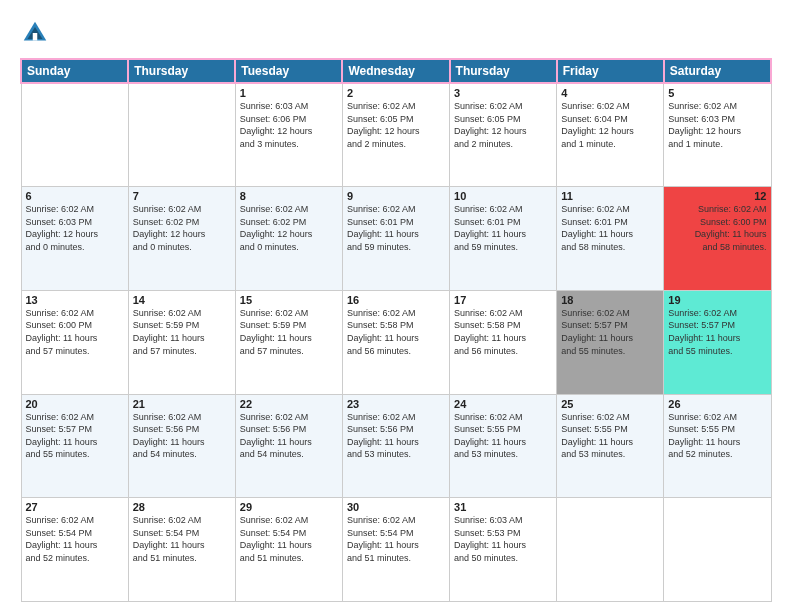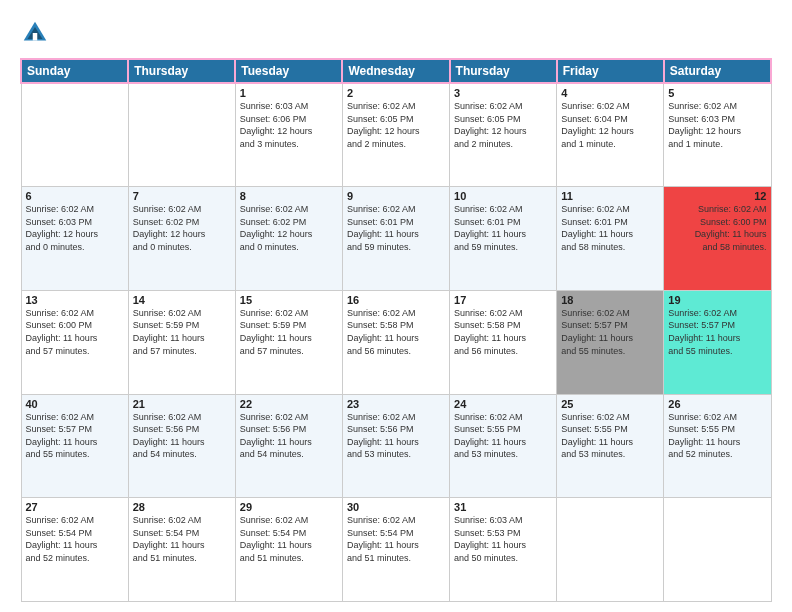--- a/index.html
+++ b/index.html
@@ -271,21 +271,21 @@
           <td style="background: #5eead4;">
             <span class="day-num">19</span>
             <div class="day-info" style="white-space: pre-line;">Sunrise: 6:02 AM
 Sunset: 5:57 PM
 Daylight: 11 hours
 and 55 minutes.</div>
           </td>
         </tr>
         <tr>
           <td style="background: rgb(240, 246, 251);">
-            <span class="day-num">40</span>
+            <span class="day-num">20</span>
             <div class="day-info" style="white-space: pre-line;">Sunrise: 6:02 AM
 Sunset: 5:57 PM
 Daylight: 11 hours
 and 55 minutes.</div>
           </td>
           <td style="background: rgb(240, 246, 251);">
             <span class="day-num">21</span>
             <div class="day-info" style="white-space: pre-line;">Sunrise: 6:02 AM
 Sunset: 5:56 PM
 Daylight: 11 hours

